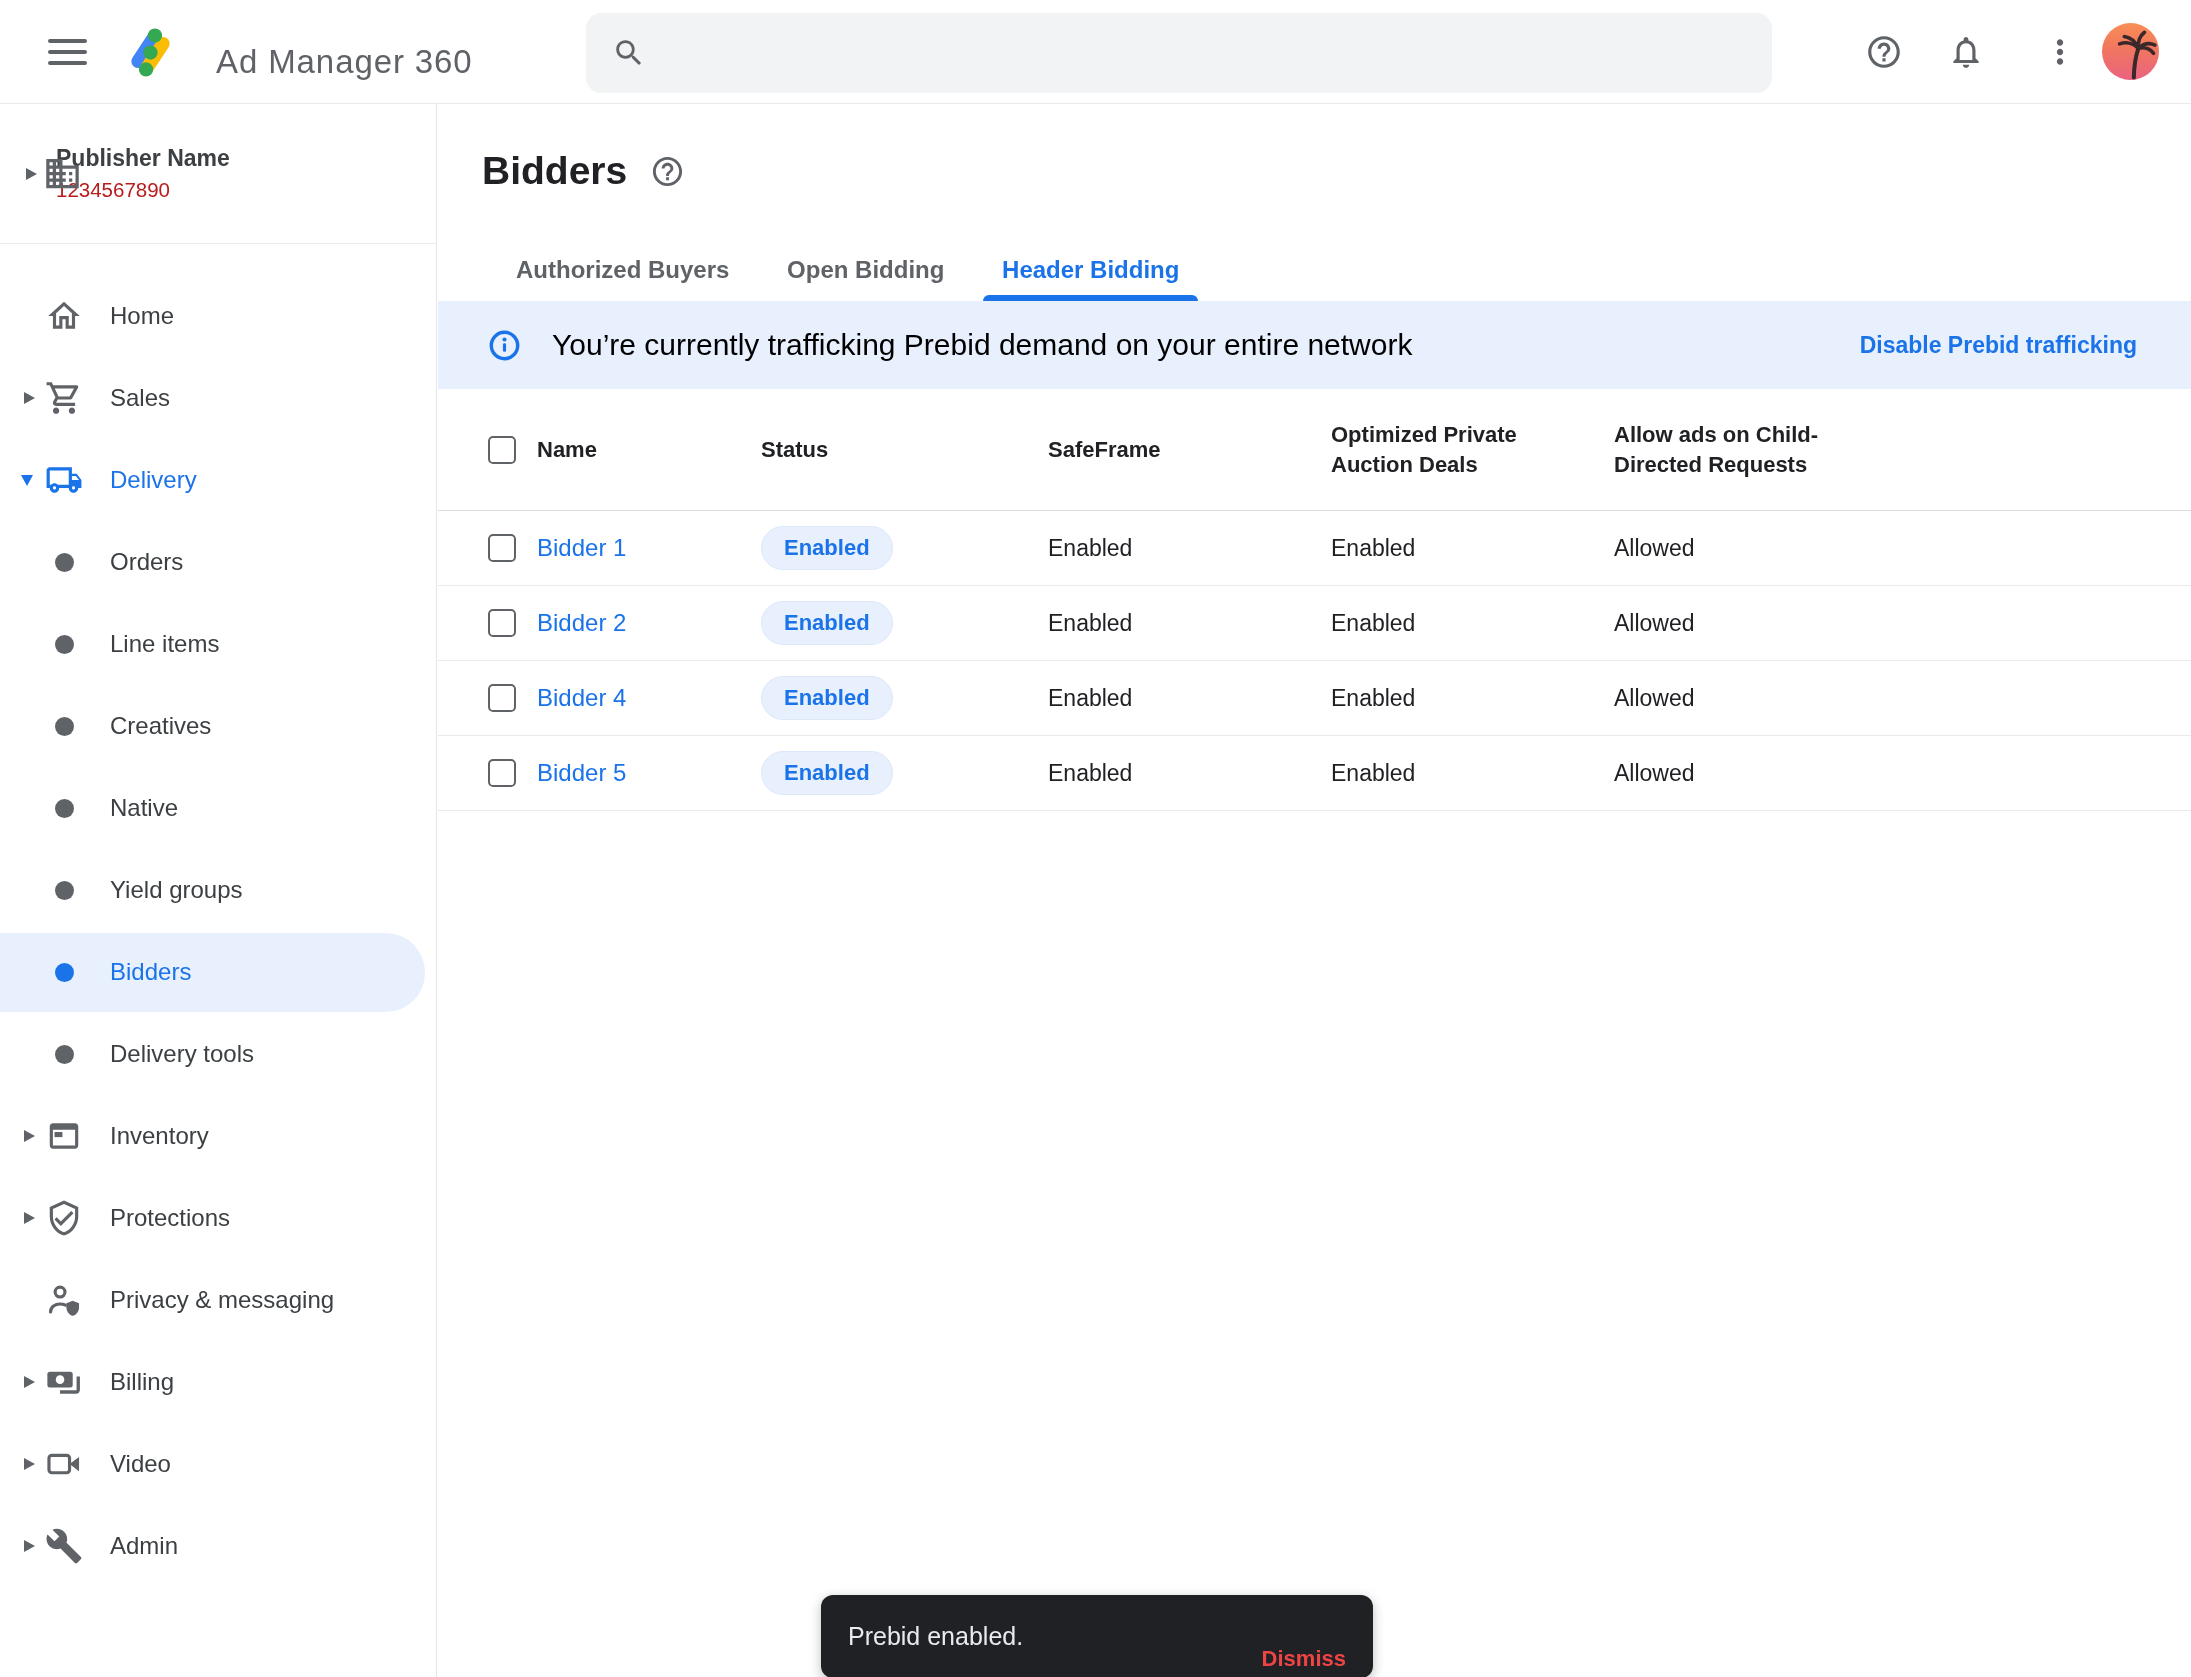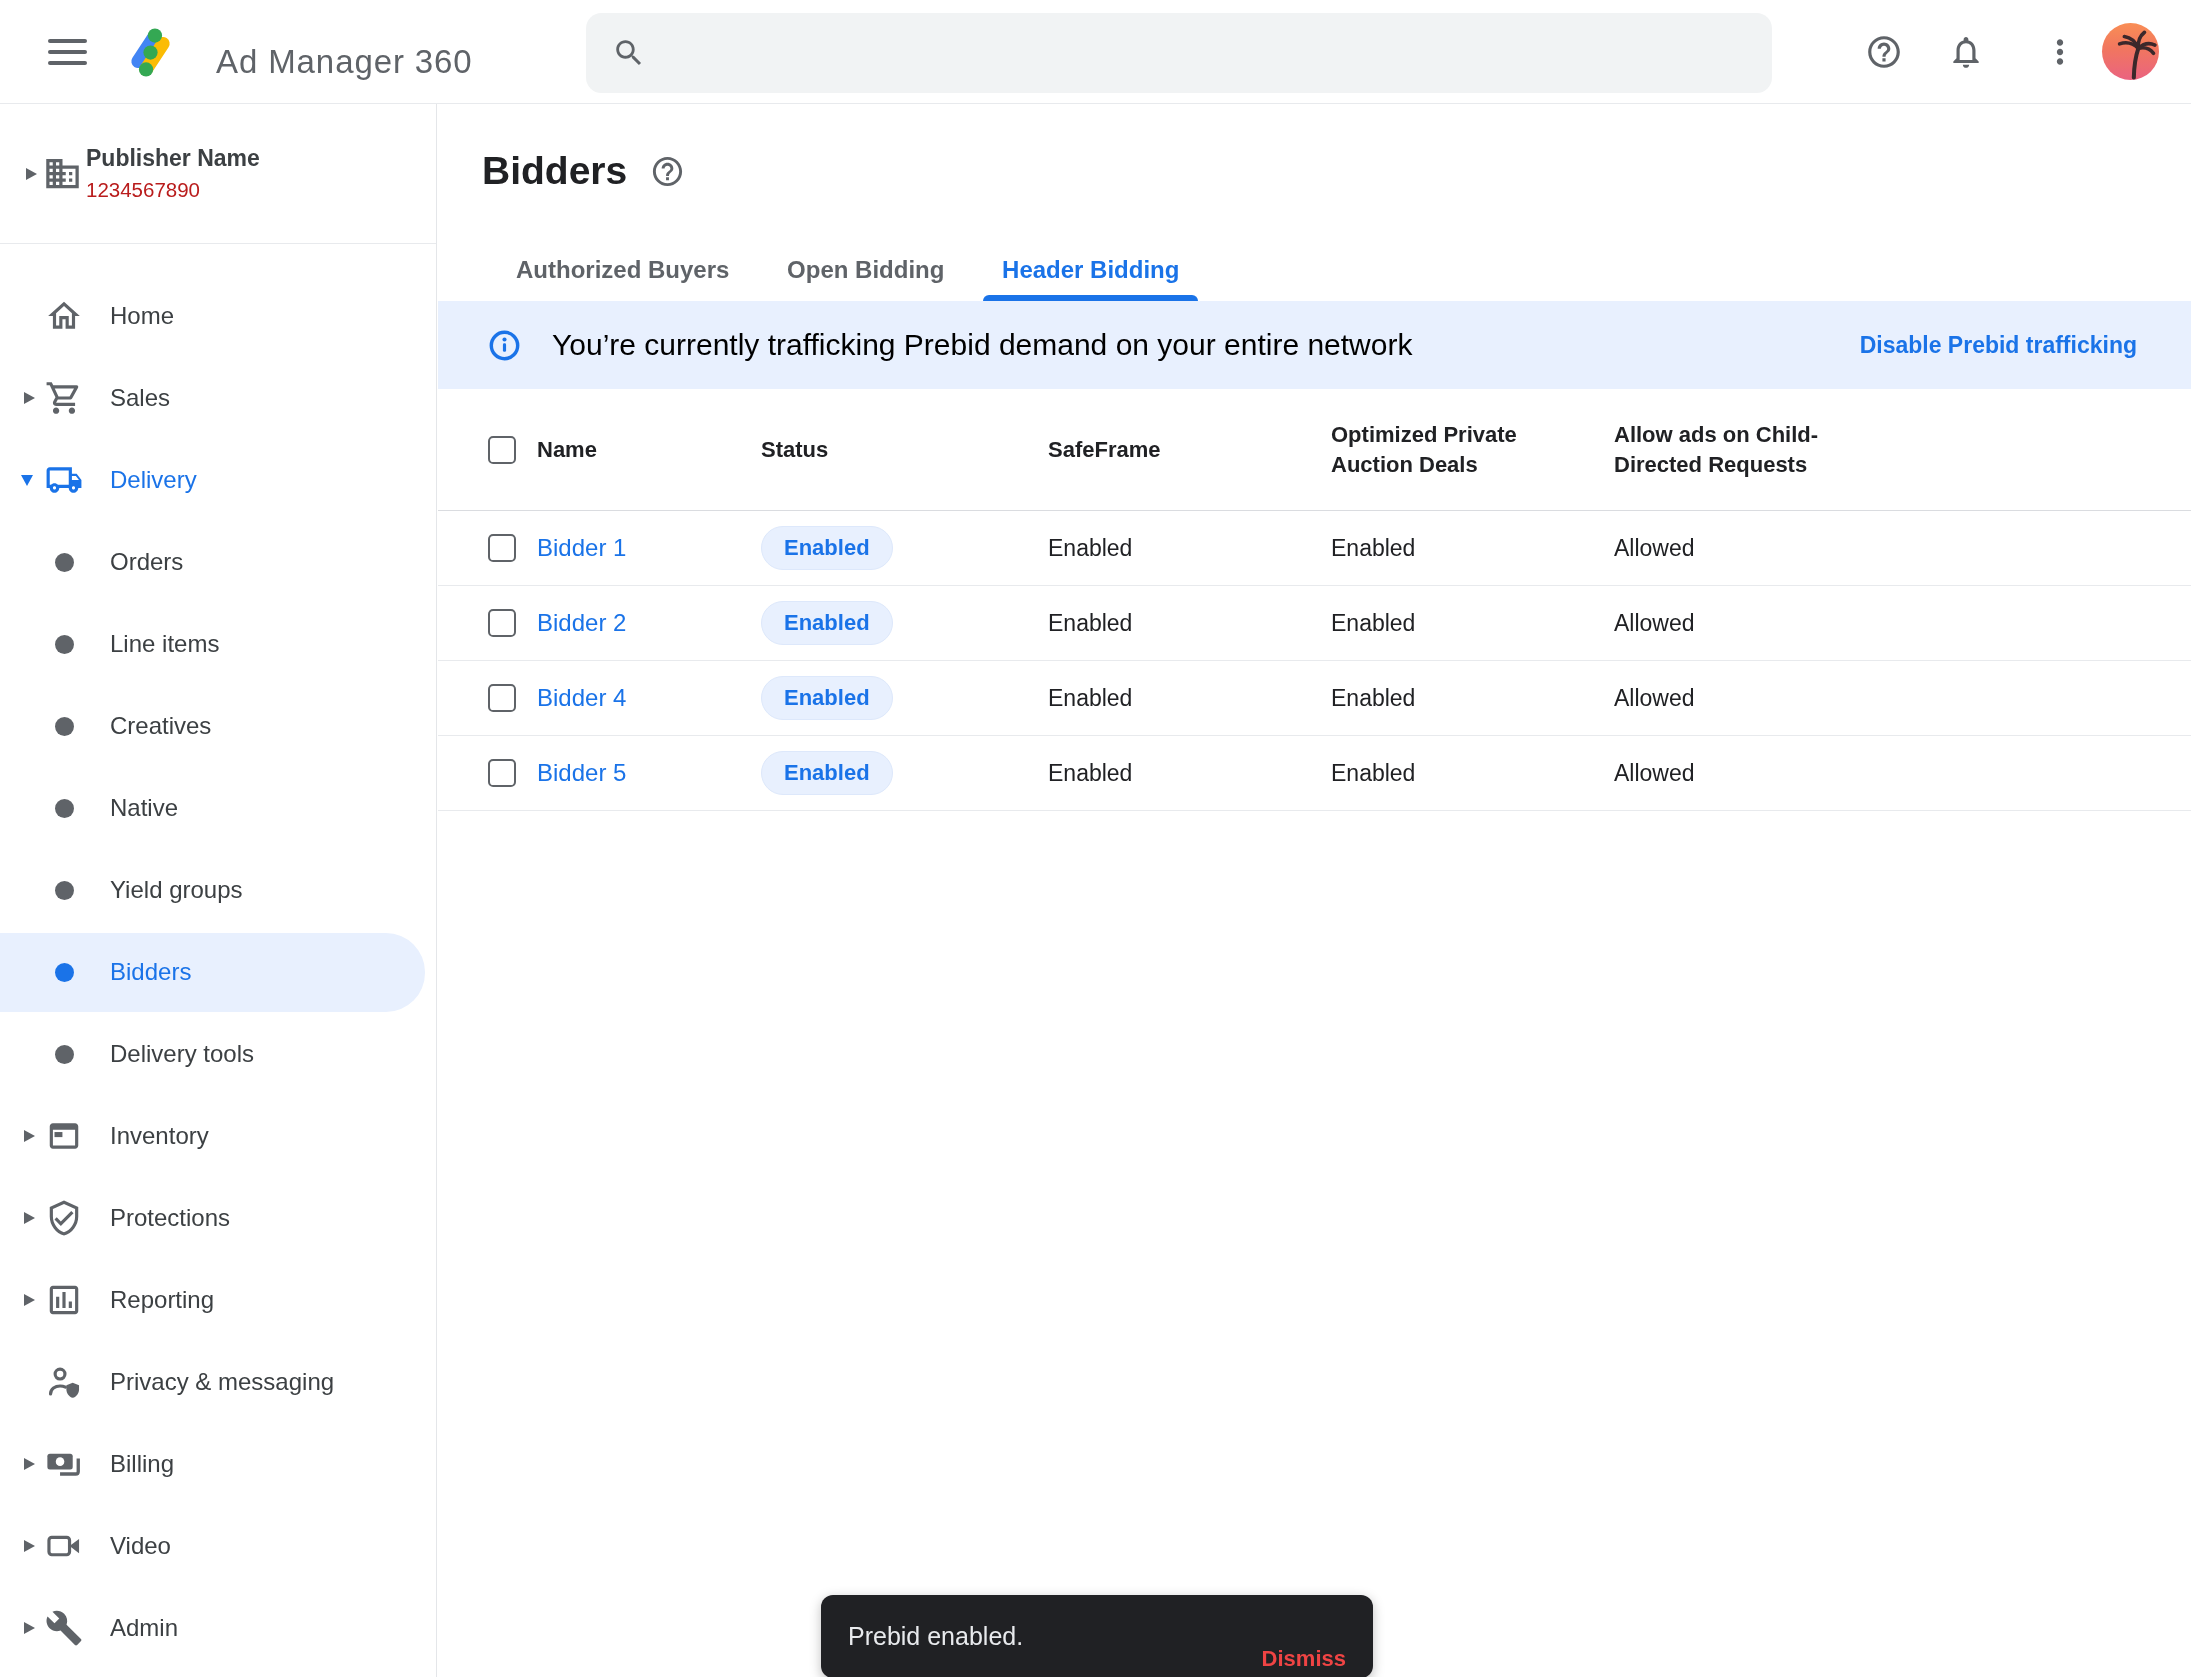--- a/index.html
+++ b/index.html
@@ -24,21 +24,21 @@
   .tb-help { left:1865px; } .tb-bell { left:1947px; } .tb-dots { left:2041px; }
   .avatar { position:absolute; left:2102px; top:23px; width:57px; height:57px; border-radius:50%;
             background:linear-gradient(180deg,#f98e55 0%,#f1765f 45%,#ea6380 100%); overflow:hidden; cursor:pointer; }
   .avatar svg { width:100%; height:100%; }
 
   
   .sidebar { position:absolute; top:104px; left:0; bottom:0; width:437px; background:#fff;
              border-right:1.7px solid #e4e6e9; z-index:5; }
   .publisher { position:relative; height:140px; border-bottom:1.7px solid #e8eaed; display:flex;
                align-items:center; cursor:pointer; }
-  .pub-text { margin-left:86px; }
+  .pub-text { margin-left:56px; }
   .pub-name { font-size:23px; font-weight:bold; color:#3c4043; }
   .pub-id { font-size:20.5px; color:#b91c1c; margin-top:6.8px; }
   .nav { padding-top:31px; }
   .nav-item { position:relative; height:82px; display:flex; align-items:center; cursor:pointer; }
   .nav-item .label { margin-left:110px; font-size:24px; color:#3c4043; white-space:nowrap; }
   .nav-item.active-blue .label { color:#1a73e8; }
   .nav-item.selected { width:425px; height:79px; margin:1.7px 0; background:#e8f0fe; border-radius:0 39px 39px 0; }
   .nav-item.selected .label { color:#1a73e8; }
   .tri-right { position:absolute; left:24px; width:0; height:0;
                border-left:11px solid #5f6368; border-top:6.8px solid transparent; border-bottom:6.8px solid transparent; }
@@ -219,27 +219,20 @@
       </div>
 
       <div class="nav-item">
         <span class="tri-right"></span>
         <svg class="side-icon" viewBox="0 0 24 24">
           <path class="st" d="M12 1L3 5v6c0 5.55 3.84 10.74 9 12 5.16-1.26 9-6.45 9-12V5l-9-4zm7 10c0 4.52-2.98 8.69-7 9.93-4.02-1.24-7-5.41-7-9.93V6.3l7-3.11 7 3.11V11zm-11.59.59L6 13l4 4 8-8-1.41-1.42L10 14.17z"></path>
         </svg>
         <span class="label">Protections</span>
       </div>
 
-      <div class="nav-item">
-        <span class="tri-right"></span>
-        <svg class="side-icon" viewBox="0 0 24 24">
-          <path class="st" d="M19 3H5c-1.1 0-2 .9-2 2v14c0 1.1.9 2 2 2h14c1.1 0 2-.9 2-2V5c0-1.1-.9-2-2-2zm0 16H5V5h14v14zM7 10h2v7H7zm4-3h2v10h-2zm4 6h2v4h-2z"></path>
-        </svg>
-        <span class="label">Reporting</span>
-      </div>
 
       <div class="nav-item">
         <svg class="side-icon" viewBox="0 0 24 24">
           <circle cx="9.5" cy="7" r="3.1" fill="none" stroke="#5f6368" stroke-width="2"></circle>
           <path d="M3.5 19.5c0-3.3 3-5 6-5 1.2 0 2.4.25 3.4.75" fill="none" stroke="#5f6368" stroke-width="2" stroke-linecap="round"></path>
           <path class="st" d="M17.5 12.5l4 1.6v2.4c0 2.6-1.7 4.9-4 5.5-2.3-.6-4-2.9-4-5.5v-2.4l4-1.6z"></path>
         </svg>
         <span class="label">Privacy &amp; messaging</span>
       </div>
 

